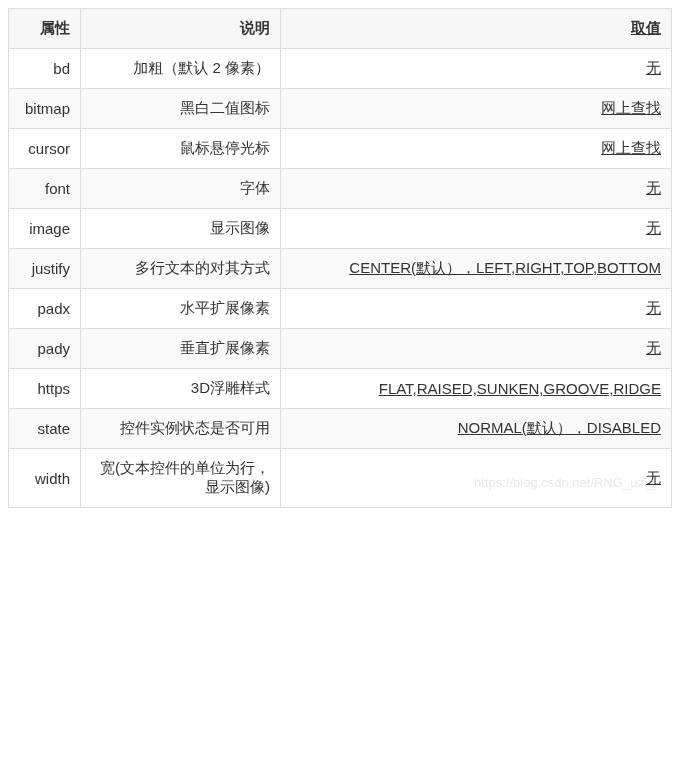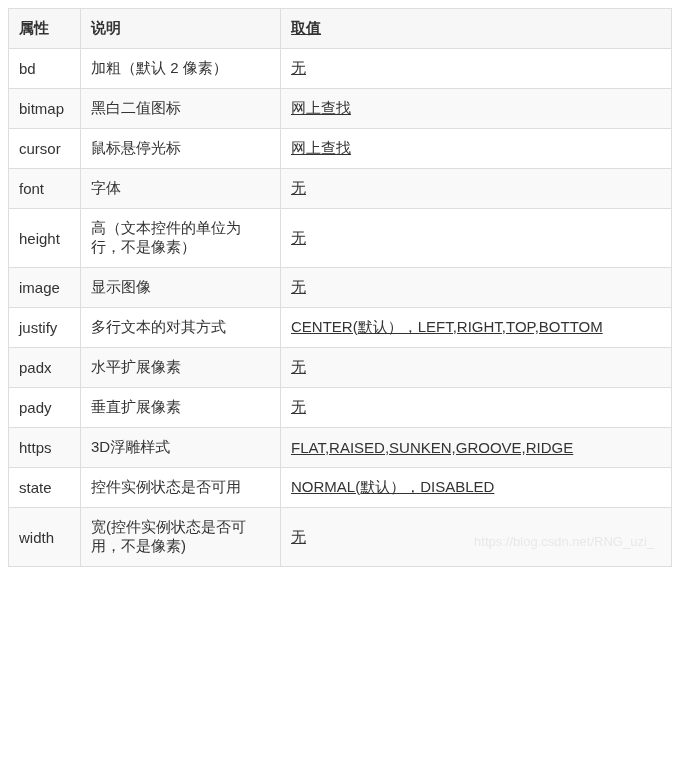--- a/index.html
+++ b/index.html
@@ -15,21 +15,21 @@
     }
     table {
       border-collapse: collapse;
       width: 100%;
       font-size: 15px;
       color: #333;
     }
     th, td {
       border: 1px solid #ddd;
       padding: 10px 10px;
-      text-align: left;
+      text-align: right;
       vertical-align: middle;
     }
     th {
       background-color: #f7f7f7;
       font-weight: bold;
       color: #333;
     }
     tbody tr:nth-child(even) {
       background-color: #f9f9f9;
     }
@@ -86,25 +86,20 @@
           <td class="col-attr">cursor</td>
           <td class="col-desc">鼠标悬停光标</td>
           <td class="col-value">网上查找</td>
         </tr>
         <tr>
           <td class="col-attr">font</td>
           <td class="col-desc">字体</td>
           <td class="col-value">无</td>
         </tr>
         <tr>
-          <td class="col-attr">height</td>
-          <td class="col-desc">高（文本控件的单位为行，不是像素）</td>
-          <td class="col-value">无</td>
-        </tr>
-        <tr>
           <td class="col-attr">image</td>
           <td class="col-desc">显示图像</td>
           <td class="col-value">无</td>
         </tr>
         <tr>
           <td class="col-attr">justify</td>
           <td class="col-desc">多行文本的对其方式</td>
           <td class="col-value">CENTER(默认），LEFT,RIGHT,TOP,BOTTOM</td>
         </tr>
         <tr>
@@ -122,19 +117,19 @@
           <td class="col-desc">3D浮雕样式</td>
           <td class="col-value">FLAT,RAISED,SUNKEN,GROOVE,RIDGE</td>
         </tr>
         <tr>
           <td class="col-attr">state</td>
           <td class="col-desc">控件实例状态是否可用</td>
           <td class="col-value">NORMAL(默认），DISABLED</td>
         </tr>
         <tr>
           <td class="col-attr">width</td>
-          <td class="col-desc">宽(控件实例状态是否可用，不是像素)</td>
+          <td class="col-desc">宽(文本控件的单位为行，显示图像)</td>
           <td class="col-value">无</td>
         </tr>
       </tbody>
   </table>
   <div class="watermark">https://blog.csdn.net/RNG_uzi_</div>
 </div>
 
 </body></html>

